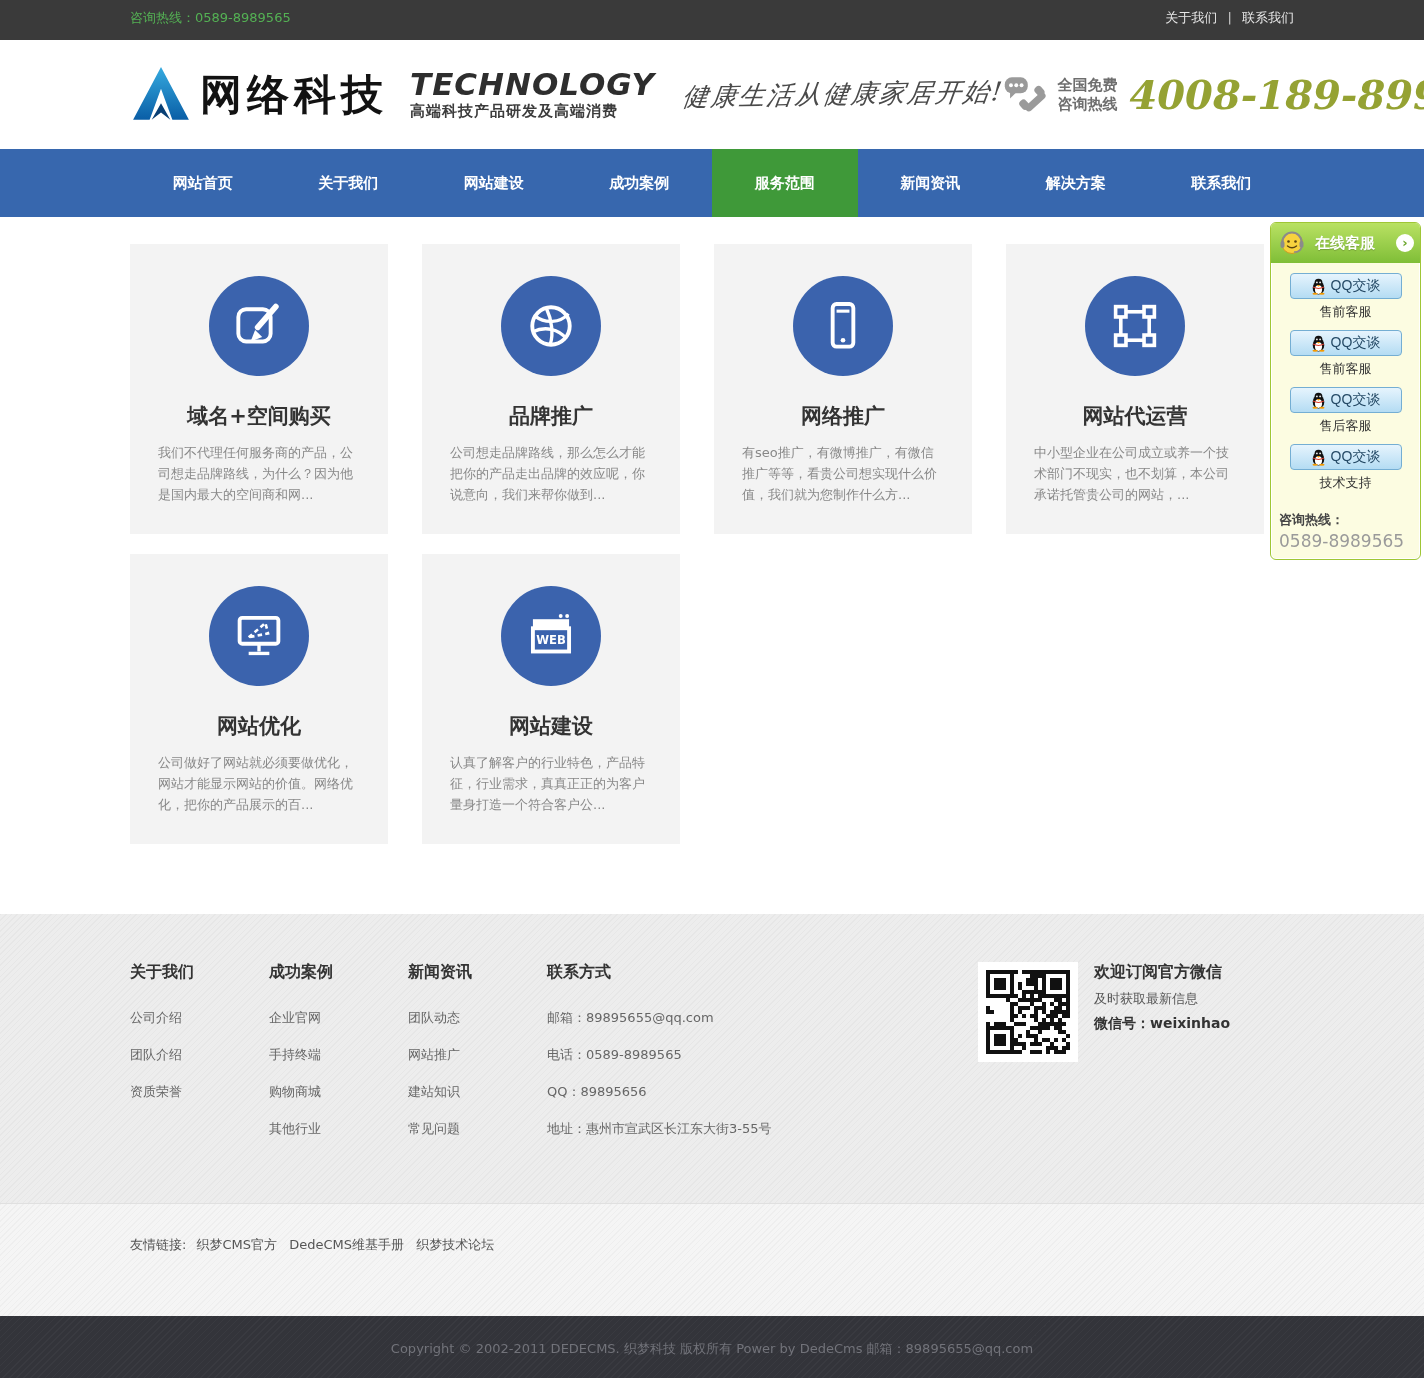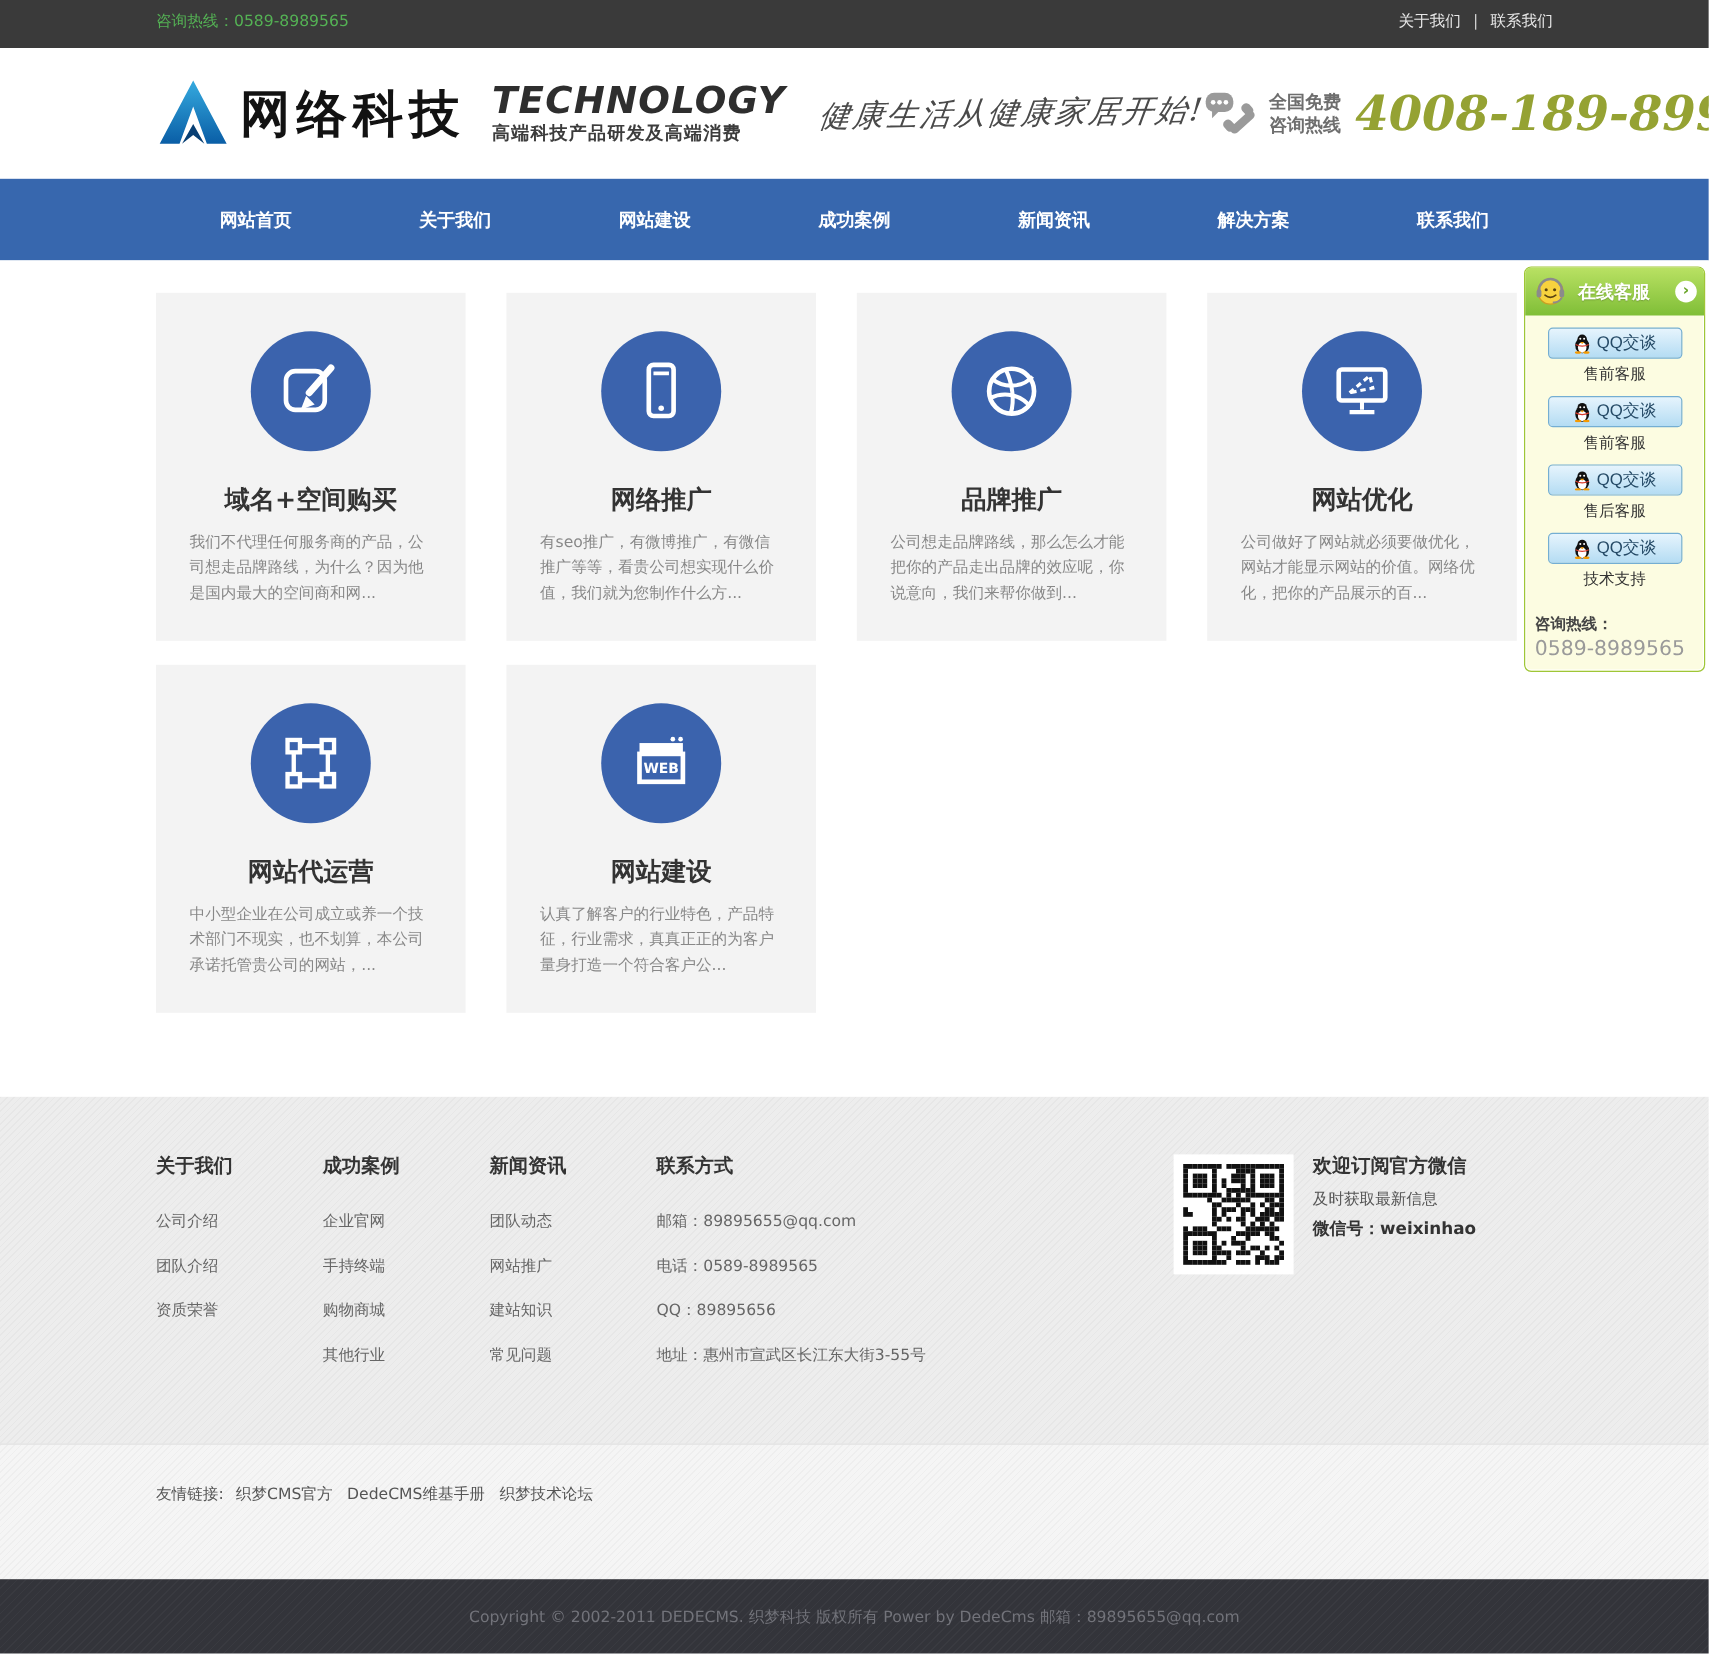--- a/index.html
+++ b/index.html
@@ -142,91 +142,92 @@
       </span>
     </div>
   </div>
 
   <div class="nav">
     <div class="container">
       <a class="nav-item">网站首页</a>
       <a class="nav-item">关于我们</a>
       <a class="nav-item">网站建设</a>
       <a class="nav-item">成功案例</a>
+      <a class="nav-item active">服务范围</a>
       <a class="nav-item">新闻资讯</a>
       <a class="nav-item">解决方案</a>
       <a class="nav-item">联系我们</a>
     </div>
   </div>
 
   <div class="main">
     <div class="cards">
 
       <div class="card">
         <div class="card-icon">
           <svg viewBox="0 0 48 48" fill="none" stroke="#fff" stroke-width="3">
             <rect x="8" y="11" width="25" height="25" rx="6"></rect>
             <line x1="37" y1="9" x2="23" y2="25" stroke-width="4.5" stroke-linecap="round"></line>
             <path d="M21 27 l-3.5 9 9-3.5z" fill="#fff" stroke="none"></path>
           </svg>
         </div>
         <h3 class="card-title">域名+空间购买</h3>
         <p class="card-desc">我们不代理任何服务商的产品，公司想走品牌路线，为什么？因为他是国内最大的空间商和网...</p>
-      </div>
-
-      <div class="card">
-        <div class="card-icon">
-          <svg viewBox="0 0 48 48" fill="none" stroke="#fff" stroke-width="3">
-            <rect x="16" y="7" width="16" height="33" rx="3"></rect>
-            <line x1="19" y1="12.5" x2="29" y2="12.5" stroke-width="2.4"></line>
-            <circle cx="24" cy="35" r="1.8" fill="#fff" stroke="none"></circle>
-          </svg>
-        </div>
-        <h3 class="card-title">网络推广</h3>
-        <p class="card-desc">有seo推广，有微博推广，有微信推广等等，看贵公司想实现什么价值，我们就为您制作什么方...</p>
       </div>
 
       <div class="card">
         <div class="card-icon">
           <svg viewBox="0 0 48 48" fill="none" stroke="#fff" stroke-width="3">
             <circle cx="24" cy="24" r="14.5"></circle>
             <path d="M12 16.5 C19 22, 31 22, 37.5 14.5" stroke-width="2.6"></path>
             <path d="M10 28.5 C19 24, 30 26, 36 34" stroke-width="2.6"></path>
             <path d="M20.5 10.5 C24.5 19, 26 30, 23.5 38" stroke-width="2.6"></path>
           </svg>
         </div>
         <h3 class="card-title">品牌推广</h3>
         <p class="card-desc">公司想走品牌路线，那么怎么才能把你的产品走出品牌的效应呢，你说意向，我们来帮你做到...</p>
       </div>
 
       <div class="card">
         <div class="card-icon">
           <svg viewBox="0 0 48 48" fill="none" stroke="#fff" stroke-width="3">
-            <rect x="9" y="10" width="30" height="20" rx="2"></rect>
-            <line x1="24" y1="30" x2="24" y2="36" stroke-width="2.6"></line>
-            <line x1="16" y1="37.5" x2="32" y2="37.5" stroke-width="2.6"></line>
-            <path d="M16 25 L29 14 L31 22 Z" stroke-width="2" stroke-dasharray="3.5 2.5"></path>
+            <rect x="16" y="7" width="16" height="33" rx="3"></rect>
+            <line x1="19" y1="12.5" x2="29" y2="12.5" stroke-width="2.4"></line>
+            <circle cx="24" cy="35" r="1.8" fill="#fff" stroke="none"></circle>
           </svg>
         </div>
-        <h3 class="card-title">网站优化</h3>
-        <p class="card-desc">公司做好了网站就必须要做优化，网站才能显示网站的价值。网络优化，把你的产品展示的百...</p>
+        <h3 class="card-title">网络推广</h3>
+        <p class="card-desc">有seo推广，有微博推广，有微信推广等等，看贵公司想实现什么价值，我们就为您制作什么方...</p>
       </div>
 
       <div class="card">
         <div class="card-icon">
           <svg viewBox="0 0 48 48" fill="none" stroke="#fff" stroke-width="2.8">
             <rect x="13" y="13" width="22" height="22"></rect>
             <rect x="9" y="9" width="8" height="8" fill="#3b63ad"></rect>
             <rect x="31" y="9" width="8" height="8" fill="#3b63ad"></rect>
             <rect x="9" y="31" width="8" height="8" fill="#3b63ad"></rect>
             <rect x="31" y="31" width="8" height="8" fill="#3b63ad"></rect>
           </svg>
         </div>
         <h3 class="card-title">网站代运营</h3>
         <p class="card-desc">中小型企业在公司成立或养一个技术部门不现实，也不划算，本公司承诺托管贵公司的网站，...</p>
+      </div>
+
+      <div class="card">
+        <div class="card-icon">
+          <svg viewBox="0 0 48 48" fill="none" stroke="#fff" stroke-width="3">
+            <rect x="9" y="10" width="30" height="20" rx="2"></rect>
+            <line x1="24" y1="30" x2="24" y2="36" stroke-width="2.6"></line>
+            <line x1="16" y1="37.5" x2="32" y2="37.5" stroke-width="2.6"></line>
+            <path d="M16 25 L29 14 L31 22 Z" stroke-width="2" stroke-dasharray="3.5 2.5"></path>
+          </svg>
+        </div>
+        <h3 class="card-title">网站优化</h3>
+        <p class="card-desc">公司做好了网站就必须要做优化，网站才能显示网站的价值。网络优化，把你的产品展示的百...</p>
       </div>
 
       <div class="card">
         <div class="card-icon">
           <svg viewBox="0 0 48 48">
             <circle cx="31.5" cy="8.5" r="1.5" fill="#fff"></circle>
               <circle cx="36.5" cy="8.5" r="1.5" fill="#fff"></circle>
             <rect x="10" y="11" width="28" height="7" fill="#fff"></rect>
             <rect x="10" y="18" width="28" height="18" fill="none" stroke="#fff" stroke-width="3"></rect>
             <text x="24" y="30.5" text-anchor="middle" font-size="9" font-weight="bold" fill="#fff" font-family="DejaVu Sans, sans-serif">WEB</text>

